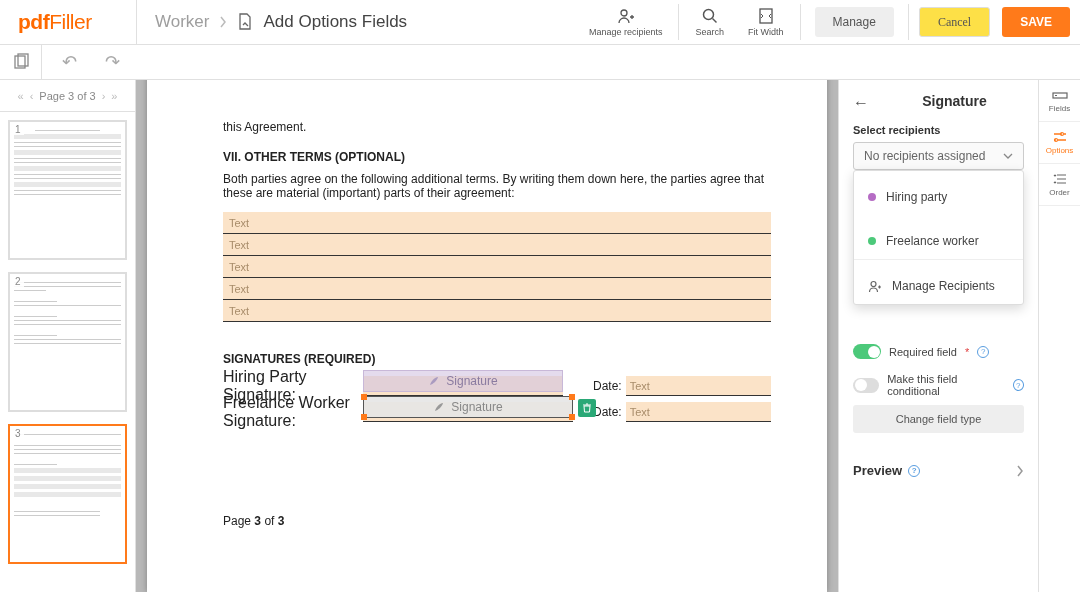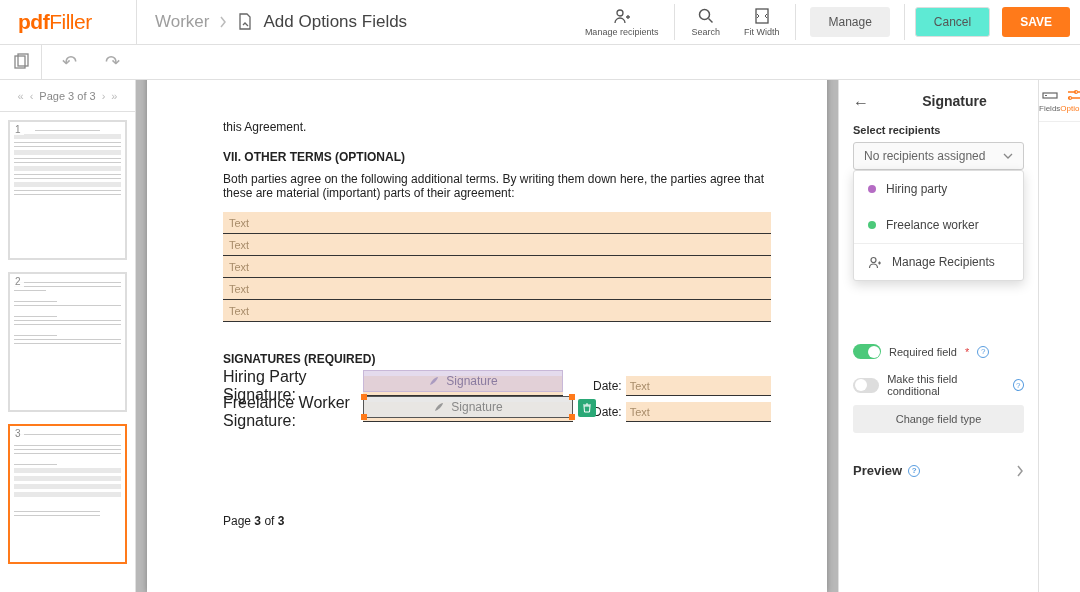--- a/index.html
+++ b/index.html
@@ -14,21 +14,21 @@
 .breadcrumb .chev { color: #9e9e9e; }
 .breadcrumb .page-icon { width: 16px; height: 18px; }
 .breadcrumb .title { color: #444; font-size: 17px; }
 .top-tools { margin-left: auto; display: flex; align-items: center; height: 100%; }
 .tool-item { display: flex; flex-direction: column; align-items: center; justify-content: center; padding: 0 12px; cursor: pointer; color: #555; }
 .tool-item svg { width: 18px; height: 18px; }
 .tool-label { font-size: 9px; margin-top: 2px; color: #555; }
 .tool-sep { width: 1px; height: 36px; background: #e0e0e0; margin: 0 4px; }
 .btn { height: 30px; padding: 0 18px; border-radius: 3px; font-size: 12px; display: flex; align-items: center; cursor: pointer; border: none; }
 .btn-gray { background: #eee; color: #555; margin: 0 10px; }
-.btn-cancel { background: #5eead4; border: 1px solid #ddd; color: #555; margin: 0 6px; }
+.btn-cancel { background: #fde047; border: 1px solid #ddd; color: #555; margin: 0 6px; font-family: Liberation Serif, serif; }
 .btn-save { background: #ff7a1a; color: #fff; font-weight: 700; margin: 0 10px 0 6px; }
 
 
 .toolbar2 { height: 35px; display: flex; align-items: center; border-bottom: 1px solid #e0e0e0; }
 .tb-left { width: 42px; height: 100%; display: flex; align-items: center; justify-content: center; border-right: 1px solid #e0e0e0; cursor: pointer; color: #888; }
 .tb-hist { display: flex; align-items: center; gap: 28px; padding-left: 20px; color: #aaa; }
 .tb-hist span { cursor: pointer; font-size: 18px; }
 
 
 .main { display: flex; height: 512px; }
@@ -62,35 +62,35 @@
 .handle { position: absolute; width: 6px; height: 6px; background: #ff7a1a; }
 .handle.tl { top: -3px; left: -3px; }
 .handle.tr { top: -3px; right: -3px; }
 .handle.bl { bottom: -3px; left: -3px; }
 .handle.br { bottom: -3px; right: -3px; }
 .del-btn { position: absolute; right: -24px; top: 2px; width: 18px; height: 18px; background: #2aa876; border-radius: 2px; display: flex; align-items: center; justify-content: center; color: #fff; cursor: pointer; }
 .pagecount { margin-top: 90px; font-size: 12px; }
 .pagecount b { font-weight: 700; }
 
 
-.rail { width: 42px; border-left: 1px solid #e0e0e0; display: flex; flex-direction: row; }
+.rail { width: 42px; border-left: 1px solid #e0e0e0; display: flex; flex-direction: column; }
 .rail-item { height: 42px; display: flex; flex-direction: column; align-items: center; justify-content: center; cursor: pointer; color: #666; border-bottom: 1px solid #eee; }
 .rail-item.active { color: #ff7a1a; }
 .rail-item svg { width: 16px; height: 14px; }
 .rail-item .rl { font-size: 8px; margin-top: 2px; }
 
 
 .right-panel { width: 200px; border-left: 1px solid #e0e0e0; background: #fff; padding: 12px 14px; position: relative; }
 .rp-head { display: flex; align-items: center; gap: 16px; margin-bottom: 14px; }
 .rp-head .back { cursor: pointer; font-size: 16px; color: #555; }
 .rp-head .ttl { flex: 1; text-align: center; font-size: 14px; font-weight: 600; color: #333; }
 .rp-label { font-size: 11px; font-weight: 600; color: #333; margin-bottom: 6px; }
 .select-box { border: 1px solid #ccc; border-radius: 3px; height: 28px; display: flex; align-items: center; justify-content: space-between; padding: 8px 10px; font-size: 12px; color: #666; cursor: pointer; background: #fafafa; }
 .dropdown { position: absolute; top: 90px; left: 14px; right: 14px; background: #fff; border: 1px solid #ddd; border-radius: 3px; box-shadow: 0 4px 12px rgba(0,0,0,0.15); z-index: 10; }
-.dd-item { height: 36px; display: flex; align-items: center; gap: 10px; padding: 0 14px; font-size: 12px; color: #444; cursor: pointer; }
+.dd-item { height: 36px; display: flex; align-items: center; gap: 10px; padding: 0 14px; font-size: 12px; color: #444; cursor: pointer; margin-top: 8px; }
 .dd-sep { height: 1px; background: #eee; }
 .dot { width: 8px; height: 8px; border-radius: 50%; }
 .dot.purple { background: #b56cc4; }
 .dot.green { background: #4cc97a; }
 .toggle-row { display: flex; align-items: center; gap: 8px; font-size: 11px; color: #444; margin: 14px 0 8px; }
 .toggle { width: 28px; height: 15px; border-radius: 8px; position: relative; cursor: pointer; }
 .toggle.on { background: #4cc97a; }
 .toggle.off { background: #ddd; }
 .toggle .knob { position: absolute; top: 1.5px; width: 12px; height: 12px; background: #fff; border-radius: 50%; }
 .toggle.on .knob { right: 1.5px; }

